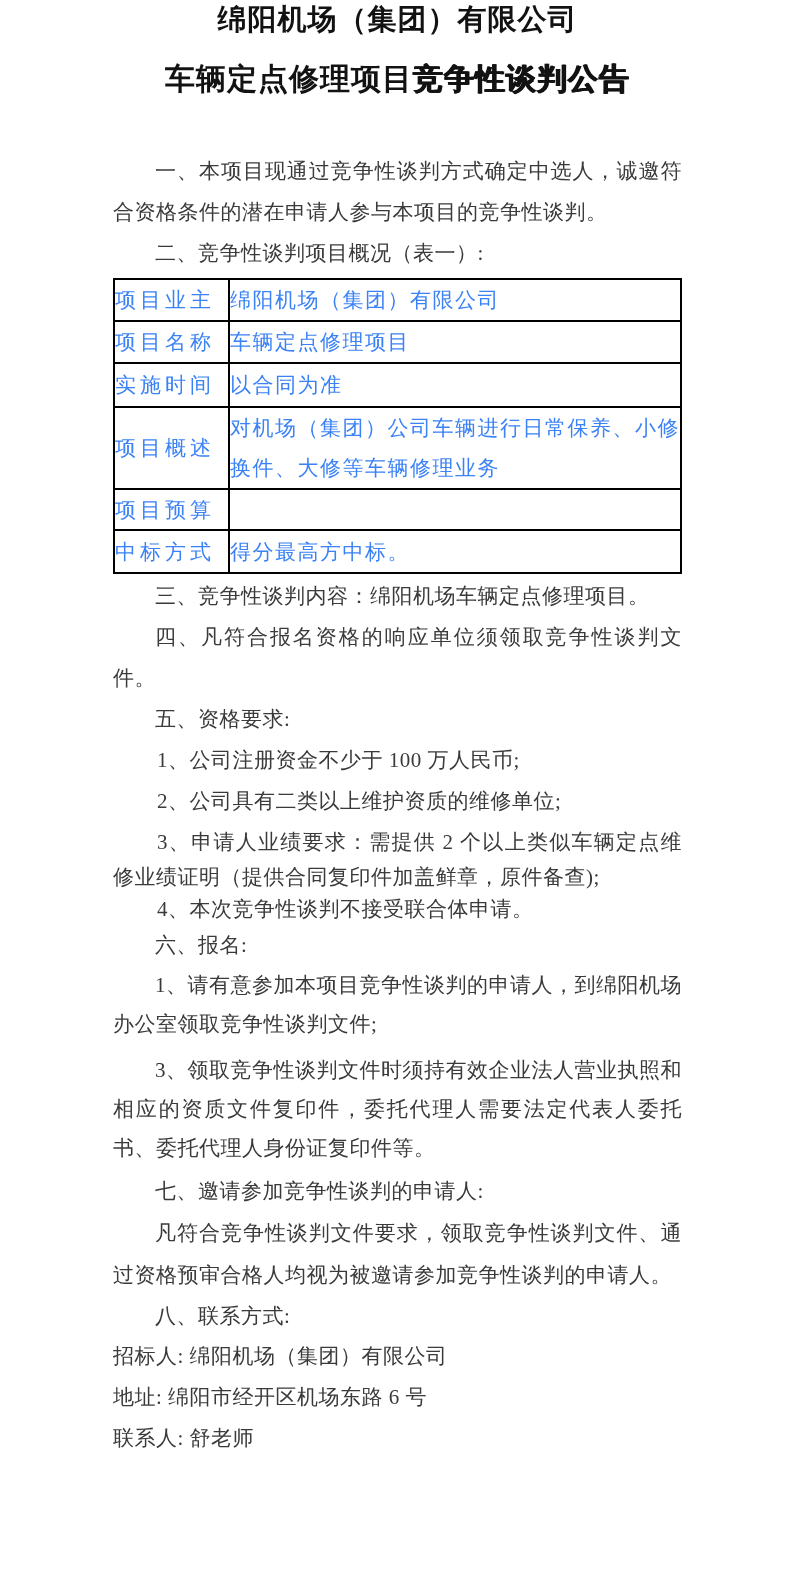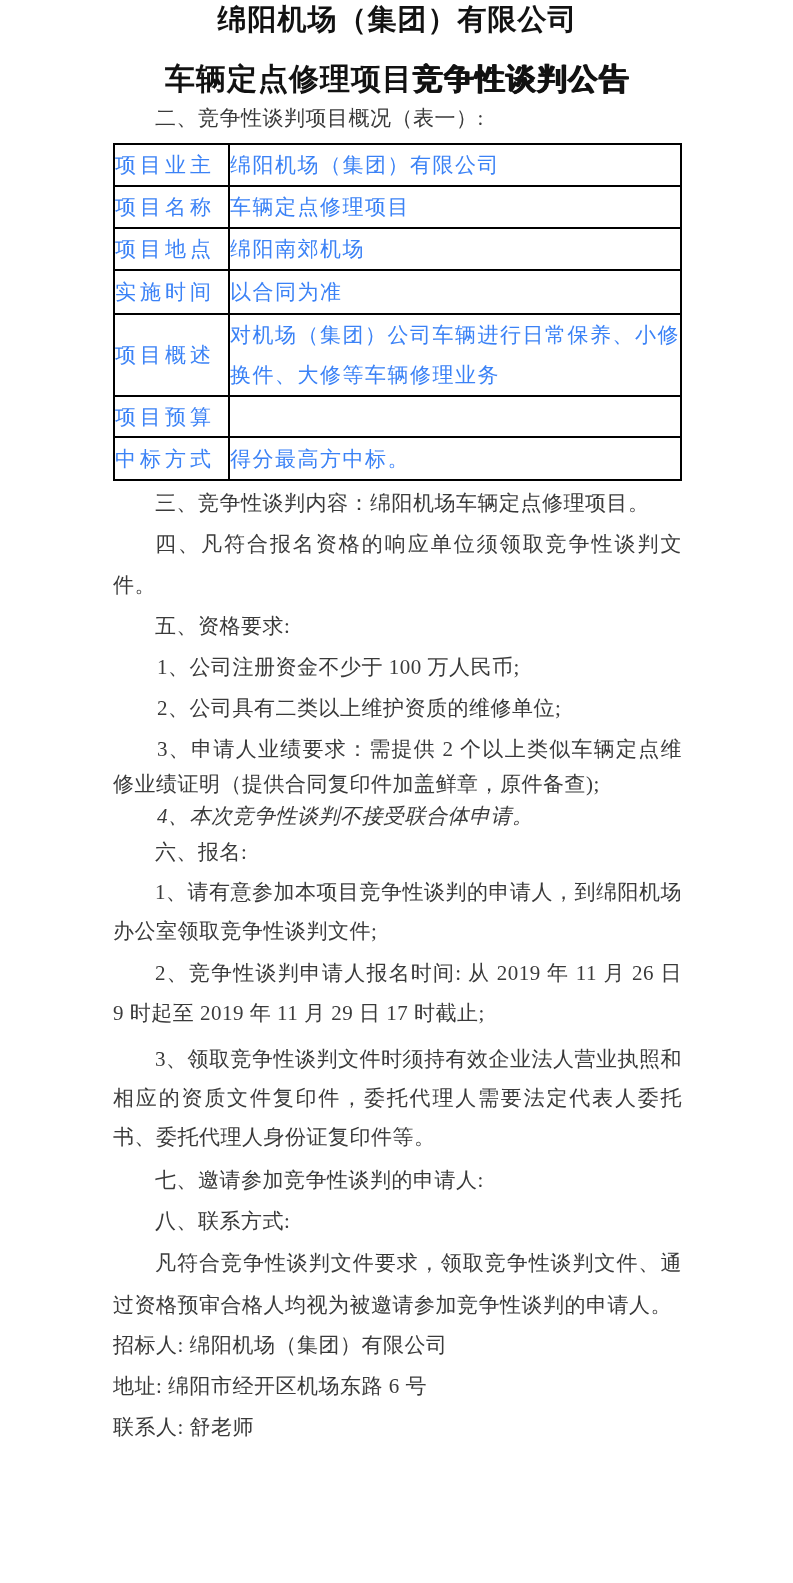--- a/index.html
+++ b/index.html
@@ -44,21 +44,21 @@
     text-align: justify;
     letter-spacing: 0.5px;
   }
   .ind { text-indent: 2em; }
   .ind2 { text-indent: 2.1em; }
   .mt53 { margin-top: 53px; }
   .mt2 { margin-top: 2px; font-family: Liberation Serif, serif; }
   .mt3 { margin-top: 3px; }
   .mt7 { margin-top: 7px; }
   .mt8 { }
-  .lh28 { line-height: 28px; font-style: italic; }
+  .lh28 { line-height: 28px; }
   .lh35 { line-height: 35px; }
   .lh39 { line-height: 39px; }
   .lh40 { line-height: 40px; }
   .lh42 { line-height: 42px; }
   table.overview {
     margin-top: 4px;
     border-collapse: collapse;
     table-layout: fixed;
     width: 569px;
   }
@@ -89,36 +89,33 @@
 </head>
 <body>
 
 <div class="page">
   <div class="content">
 
     <div class="title1">绵阳机场（集团）有限公司</div>
 
     <div class="title2"><span>车辆定点修理项目</span><span class="heavy">竞争性谈判公告</span></div>
 
+    <p class="ind mt53">一、本项目现通过竞争性谈判方式确定中选人，诚邀符合资格条件的潜在申请人参与本项目的竞争性谈判。</p>
 
     <p class="ind">二、竞争性谈判项目概况（表一）:</p>
 
     <table class="overview">
       <tbody>
         <tr class="r-std">
           <td class="cell-label">项目业主</td>
           <td class="cell-value">绵阳机场（集团）有限公司</td>
         </tr>
         <tr class="r-std">
           <td class="cell-label">项目名称</td>
           <td class="cell-value">车辆定点修理项目</td>
-        </tr>
-        <tr class="r-std">
-          <td class="cell-label">项目地点</td>
-          <td class="cell-value">绵阳南郊机场</td>
         </tr>
         <tr class="r-time">
           <td class="cell-label">实施时间</td>
           <td class="cell-value">以合同为准</td>
         </tr>
         <tr class="r-desc">
           <td class="cell-label">项目概述</td>
           <td class="cell-value">对机场（集团）公司车辆进行日常保养、小修换件、大修等车辆修理业务</td>
         </tr>
         <tr class="r-bud">
@@ -134,23 +131,22 @@
 
     <p class="ind mt2">三、竞争性谈判内容：绵阳机场车辆定点修理项目。</p>
     <p class="ind">四、凡符合报名资格的响应单位须领取竞争性谈判文件。</p>
     <p class="ind">五、资格要求:</p>
     <p class="ind2">1、公司注册资金不少于 100 万人民币;</p>
     <p class="ind2">2、公司具有二类以上维护资质的维修单位;</p>
     <p class="ind2 lh35 mt3">3、申请人业绩要求：需提供 2 个以上类似车辆定点维修业绩证明（提供合同复印件加盖鲜章，原件备查);</p>
     <p class="ind2 lh28">4、本次竞争性谈判不接受联合体申请。</p>
     <p class="ind mt2">六、报名:</p>
     <p class="ind lh39 mt8">1、请有意参加本项目竞争性谈判的申请人，到绵阳机场办公室领取竞争性谈判文件;</p>
-    <p class="ind lh40 mt2">2、竞争性谈判申请人报名时间: 从 2019 年 11 月 26 日 9 时起至 2019 年 11 月 29 日 17 时截止;</p>
     <p class="ind lh39 mt7">3、领取竞争性谈判文件时须持有效企业法人营业执照和相应的资质文件复印件，委托代理人需要法定代表人委托书、委托代理人身份证复印件等。</p>
     <p class="ind mt3">七、邀请参加竞争性谈判的申请人:</p>
+    <p class="ind lh42">凡符合竞争性谈判文件要求，领取竞争性谈判文件、通过资格预审合格人均视为被邀请参加竞争性谈判的申请人。</p>
     <p class="ind">八、联系方式:</p>
-    <p class="ind lh42">凡符合竞争性谈判文件要求，领取竞争性谈判文件、通过资格预审合格人均视为被邀请参加竞争性谈判的申请人。</p>
     <p class="lh39">招标人: 绵阳机场（集团）有限公司</p>
     <p class="lh42">地址: 绵阳市经开区机场东路 6 号</p>
     <p class="lh40">联系人: 舒老师</p>
 
   </div>
 </div>
 
 </body></html>

